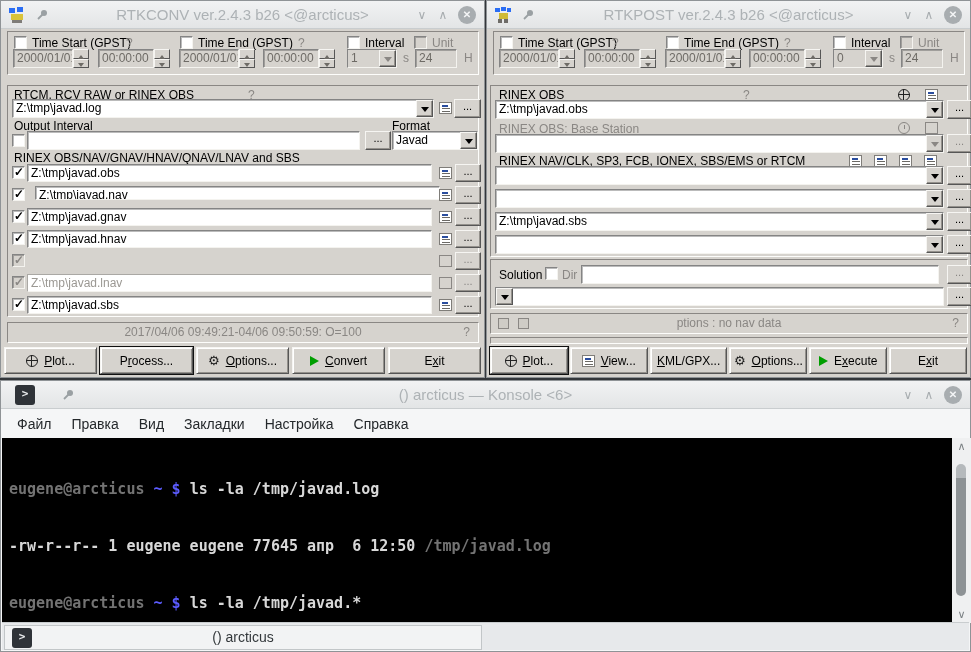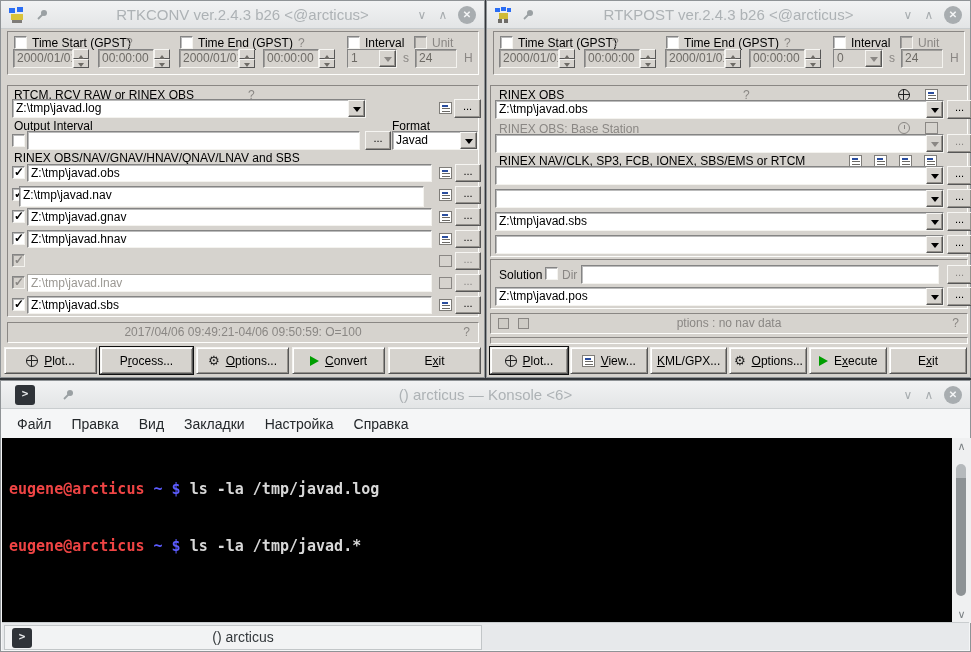--- a/index.html
+++ b/index.html
@@ -71,21 +71,21 @@
   .statustext { position:absolute; inset:0; text-align:center; line-height:19px; color:#8a8784; font-size:12px; }
   .statq { position:absolute; right:8px; top:0; line-height:19px; color:#8a8784; font-size:12px; }
   .indsq { position:absolute; width:11px; height:11px; top:4px; border:1px solid #8a8784; background:#cfccc6; }
 
   
   .menubar { position:absolute; left:1px; right:1px; top:28px; height:29px; background:#f5f6f7; display:flex; align-items:center; padding-left:5px; }
   .menu-item { font-size:14px; color:#24282b; padding:0 10px; }
   .term { position:absolute; left:1px; top:57px; width:950px; height:185px; background:#000;
     font-family:"DejaVu Sans Mono",monospace; font-size:15px; font-weight:bold; line-height:19px;
     white-space:pre; padding:4px 0 0 7px; overflow:hidden; }
-  .tg { color:#ef4444; } .tb { color:#5c5cff; } .tw { color:#d8d8d8; }
+  .tg { color:#737373; } .tb { color:#5c5cff; } .tw { color:#d8d8d8; }
   .sb { position:absolute; left:951px; top:57px; width:19px; height:185px; background:#eff0f1; }
   .sb .ar { position:absolute; left:0; width:100%; text-align:center; color:#7b8084; font-size:11px; line-height:11px; }
   .thumb { position:absolute; left:4px; top:26px; width:10px; height:132px; border-radius:5px;
     background:linear-gradient(#b5b9bc,#b5b9bc 14px,#8d9295 14px); }
   .tabbar { position:absolute; left:1px; right:1px; bottom:1px; height:28px; background:#e7e9eb; border-top:1px solid #c9cdcf; }
   .tab { position:absolute; left:2px; top:2px; width:478px; height:25px; background:#f2f3f4; border:1px solid #c2c6c8; }
   .tab-label { position:absolute; inset:0; text-align:center; line-height:23px; font-size:14px; color:#33383b; }
   .kicon { width:20px; height:20px; background:#2f3338; border-radius:3px; color:#e8eaec;
     font-family:"DejaVu Sans Mono",monospace; font-size:11px; font-weight:bold; text-align:center; line-height:18px; display:inline-block; }
   u { text-decoration:underline; }
@@ -150,21 +150,21 @@
         </span>
     </span>
     <span class="lbl gray" style="left:395px;top:19px">s</span>
     <span class="field dis" style="left:407px;top:17px;width:42px;height:19px">24</span>
     <span class="lbl gray" style="left:456px;top:19px">H</span>
   </div>
 
   <div class="panel" style="left:6px;top:84px;width:472px;height:232px">
     <span class="lbl" style="left:6px;top:2px">RTCM, RCV RAW or RINEX OBS</span>
     <span class="lbl gray" style="left:240px;top:2px">?</span>
-    <span class="combo" style="left:4px;top:13px;width:354px;height:19px">
+    <span class="combo" style="left:4px;top:13px;width:422px;height:19px">
       <span class="cfield">Z:\tmp\javad.log</span>
         <span class="carrow">
           <i></i>
         </span>
     </span>
     <span class="doc" style="left:431px;top:16px"></span>
     <span class="dots" style="left:446px;top:13px;width:27px;height:19px">...</span>
 
     <span class="lbl" style="left:6px;top:33px">Output Interval</span>
     <span class="lbl" style="left:384px;top:33px">Format</span>
@@ -179,21 +179,21 @@
     </span>
 
     <span class="lbl" style="left:6px;top:65px">RINEX OBS/NAV/GNAV/HNAV/QNAV/LNAV and SBS</span>
 
     <span class="cb checked" style="left:4px;top:80px"></span>
     <span class="field" style="left:19px;top:78px;width:405px;height:18px">Z:\tmp\javad.obs</span>
     <span class="doc" style="left:431px;top:81px"></span>
     <span class="dots" style="left:447px;top:78px;width:26px;height:18px">...</span>
 
     <span class="cb checked" style="left:4px;top:102px"></span>
-    <span class="field" style="left:11px;top:100px;width:405px;height:21px">Z:\tmp\javad.nav</span>
+    <span class="field" style="left:27px;top:100px;width:405px;height:14px">Z:\tmp\javad.nav</span>
     <span class="doc" style="left:431px;top:103px"></span>
     <span class="dots" style="left:447px;top:100px;width:26px;height:18px">...</span>
 
     <span class="cb checked" style="left:4px;top:124px"></span>
     <span class="field" style="left:19px;top:122px;width:405px;height:18px">Z:\tmp\javad.gnav</span>
     <span class="doc" style="left:431px;top:125px"></span>
     <span class="dots" style="left:447px;top:122px;width:26px;height:18px">...</span>
 
     <span class="cb checked" style="left:4px;top:146px"></span>
     <span class="field" style="left:19px;top:144px;width:405px;height:18px">Z:\tmp\javad.hnav</span>
@@ -368,21 +368,20 @@
     <span class="dots" style="left:456px;top:149px;width:25px;height:19px">...</span>
   </div>
 
   <div class="panel" style="left:3px;top:258px;width:478px;height:50px">
     <span class="lbl" style="left:8px;top:8px">Solution</span>
     <span class="cb" style="left:54px;top:7px"></span>
     <span class="lbl gray" style="left:71px;top:8px">Dir</span>
     <span class="field" style="left:90px;top:5px;width:358px;height:19px"></span>
     <span class="dots dis" style="left:456px;top:5px;width:25px;height:19px">...</span>
     <span class="combo" style="left:4px;top:27px;width:449px;height:19px">
-      <span class="cfield">Z:\tmp\javad.pos</span>
         <span class="carrow">
           <i></i>
         </span>
     </span>
     <span class="dots" style="left:456px;top:27px;width:25px;height:19px">...</span>
   </div>
 
   <div class="panel" style="left:3px;top:312px;width:478px;height:21px">
     <span class="indsq" style="left:7px"></span>
     <span class="indsq" style="left:27px"></span>
@@ -435,20 +434,21 @@
     <span class="menu-item">Файл</span>
     <span class="menu-item">Правка</span>
     <span class="menu-item">Вид</span>
     <span class="menu-item">Закладки</span>
     <span class="menu-item">Настройка</span>
     <span class="menu-item">Справка</span>
   </div>
 
   <div class="term">
     <div><span class="tg">eugene@arcticus</span><span class="tb"> ~ $ </span><span class="tw">ls -la /tmp/javad.log</span></div>
+    <div><span class="tw">-rw-r--r-- 1 eugene eugene 77645 апр  6 12:50 </span><span class="tg">/tmp/javad.log</span></div>
     <div><span class="tg">eugene@arcticus</span><span class="tb"> ~ $ </span><span class="tw">ls -la /tmp/javad.*</span></div>
     
     
     
     
     
     
   </div>
 
   <div class="sb">

